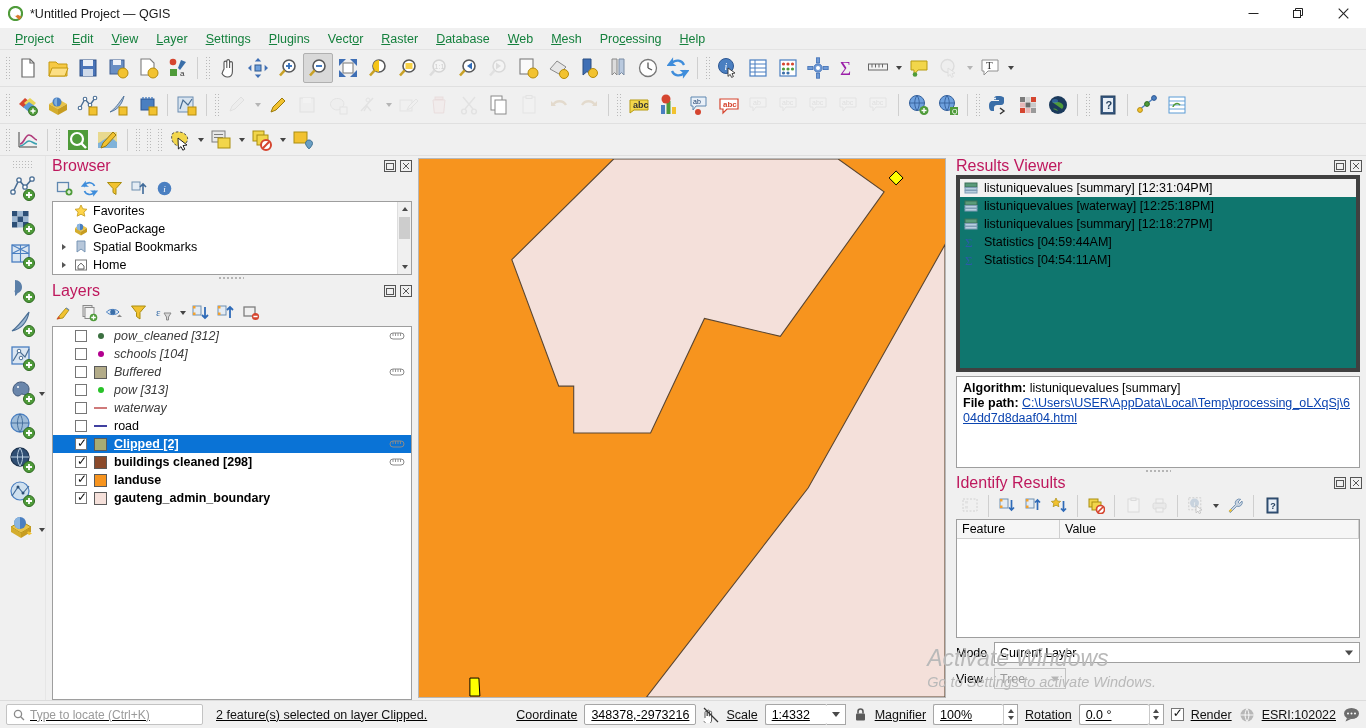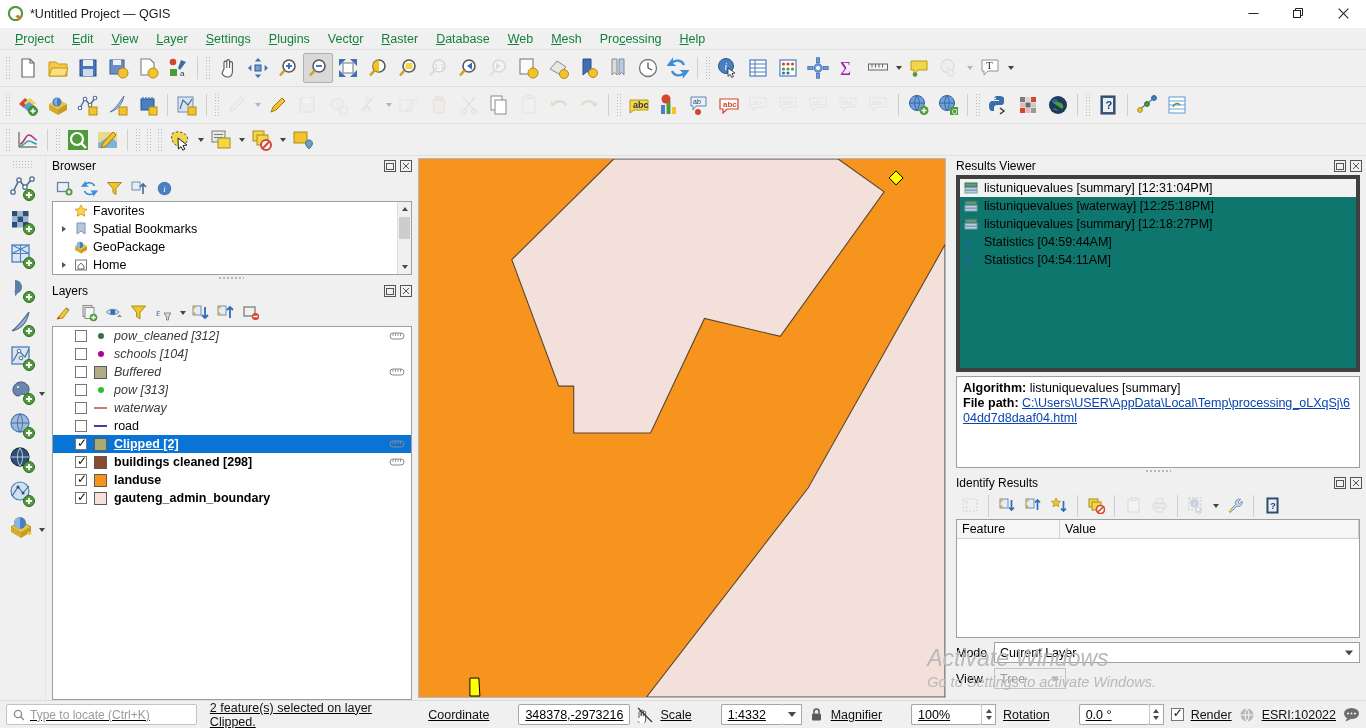--- a/index.html
+++ b/index.html
@@ -66,21 +66,21 @@
   .vbtn { width: 34px; height: 34px; display: flex; align-items: center; justify-content: center;
     border: 1px solid transparent; border-radius: 2px; position: relative; flex: 0 0 auto; }
   .vbtn .vcaret { position: absolute; right: -6px; bottom: 12px; }
   .vcaret:after { content: ""; display: block; border-left: 3.5px solid transparent;
     border-right: 3.5px solid transparent; border-top: 4px solid #444; }
 
   
   .left-panels { width: 370px; flex: 0 0 370px; display: flex; flex-direction: column;
     background: #f0f0f0; }
   .panel-head { height: 19px; display: flex; align-items: center; padding: 0 4px 0 6px; background: #f0f0f0; }
-  .panel-title { font-size: 12px; color: #000000; }
+  .panel-title { font-size: 16px; color: #be185d; }
   .panel-btns { margin-left: auto; display: flex; gap: 3px; align-items: center; }
   .pbtn { width: 13px; height: 13px; display: flex; align-items: center; justify-content: center; }
   .panel-toolbar { height: 26px; display: flex; align-items: center; padding-left: 6px; gap: 1px; }
   .ptb { width: 24px; height: 22px; display: flex; align-items: center; justify-content: center;
     border: 1px solid transparent; border-radius: 2px; position: relative; }
   .tree {
     flex: 1 1 auto; background: #ffffff; border: 1px solid #9e9e9e; margin: 0 4px 0 6px;
     position: relative; overflow: hidden;
   }
   .browser-tree { height: 74px; flex: 0 0 74px; }
@@ -150,21 +150,21 @@
   .wm2 { font-size: 14.5px; line-height: 20px; }
 
   
   .statusbar { height: 28px; flex: 0 0 28px; background: #f0f0f0; border-top: 1px solid #dcdcdc;
     display: flex; align-items: center; padding: 0 6px; gap: 7px; text-decoration: underline; }
   .locate { width: 197px; height: 21px; border: 1px solid #c3c3c3; background: #fff; border-radius: 2px;
     display: flex; align-items: center; padding-left: 6px; gap: 5px; color: #9a9a9a; font-size: 12px; }
   .status-msg { font-size: 12.5px; color: #111; margin-left: 6px; }
   .sb-label { font-size: 12.5px; color: #111; white-space: nowrap; }
   .sb-field { height: 21px; background: #fff; border: 1px solid #a6a6a6; border-radius: 2px;
-    display: flex; align-items: center; padding: 0 6px; font-size: 12.5px; margin-left: 22px; }
+    display: flex; align-items: center; padding: 0 6px; font-size: 12.5px; }
   .spin { width: 15px; height: 21px; border-left: 1px solid #c9c9c9; display: flex; flex-direction: column;
     align-items: center; justify-content: center; gap: 3px; background: #fff; }
   .spin .up:after { content: ""; display: block; border-left: 3px solid transparent; border-right: 3px solid transparent; border-bottom: 4px solid #4a4a4a; }
   .spin .dn:after { content: ""; display: block; border-left: 3px solid transparent; border-right: 3px solid transparent; border-top: 4px solid #4a4a4a; }
   .scale-combo-arrow { width: 19px; height: 21px; border: 1px solid #a6a6a6; border-left: none;
     background: #fff; display: flex; align-items: center; justify-content: center; }
   .scale-combo-arrow:after { content: ""; border-left: 4px solid transparent; border-right: 4px solid transparent; border-top: 5px solid #4a4a4a; }
   .cbx { width: 13px; height: 13px; border: 1px solid #767676; background: #fff; position: relative; flex: 0 0 13px; }
   .cbx.on:after { content: "✓"; position: absolute; left: 1px; top: -3px; font-size: 12px; line-height: 14px; color: #111; }
   svg { display: block; }
@@ -980,40 +980,40 @@
         <div class="tree-row">
           <span class="expander"></span>
           <span>
             <svg width="14" height="14" viewBox="0 0 14 14">
                 <path d="M7 1l1.8 3.8 4.2.5-3.1 2.8.9 4.1L7 10.2 3.2 12.2l.9-4.1L1 5.3l4.2-.5z" fill="#ffd54a" stroke="#c9a227" stroke-width="0.9"></path>
               </svg>
           </span>
           <span>Favorites</span>
         </div>
         <div class="tree-row">
-          <span class="expander has"></span>
-          <span>
-            <svg width="14" height="14" viewBox="0 0 14 14">
-                <path d="M3 1h8v11l-4-3-4 3z" fill="#b7c7da" stroke="#6f8fb0" stroke-width="0.9"></path>
-              </svg>
-          </span>
-          <span>Spatial Bookmarks</span>
-        </div>
-        <div class="tree-row">
           <span class="expander"></span>
           <span>
             <svg width="14" height="14" viewBox="0 0 14 14">
                 <path d="M1 6l6-3.5L13 6l-6 3.5z" fill="#e8c349"></path>
                 <path d="M1 6v4l6 3.5v-4z" fill="#d4ad2e"></path>
                 <path d="M13 6v4l-6 3.5v-4z" fill="#c79c20"></path>
                 <circle cx="6" cy="5" r="3.2" fill="#4a7fc1"></circle>
                 <path d="M6 1.8a3.2 3.2 0 000 6.4" fill="#8ab5e0"></path>
               </svg>
           </span>
           <span>GeoPackage</span>
+        </div>
+        <div class="tree-row">
+          <span class="expander has"></span>
+          <span>
+            <svg width="14" height="14" viewBox="0 0 14 14">
+                <path d="M3 1h8v11l-4-3-4 3z" fill="#b7c7da" stroke="#6f8fb0" stroke-width="0.9"></path>
+              </svg>
+          </span>
+          <span>Spatial Bookmarks</span>
         </div>
         <div class="tree-row">
           <span class="expander has"></span>
           <span>
             <svg width="14" height="14" viewBox="0 0 14 14">
                 <rect x="1.5" y="2" width="11" height="10" fill="none" stroke="#777"></rect>
                 <path d="M4 8l3-2.8L10 8v3H4z" fill="none" stroke="#555" stroke-width="0.9"></path>
               </svg>
           </span>
           <span>Home</span>

